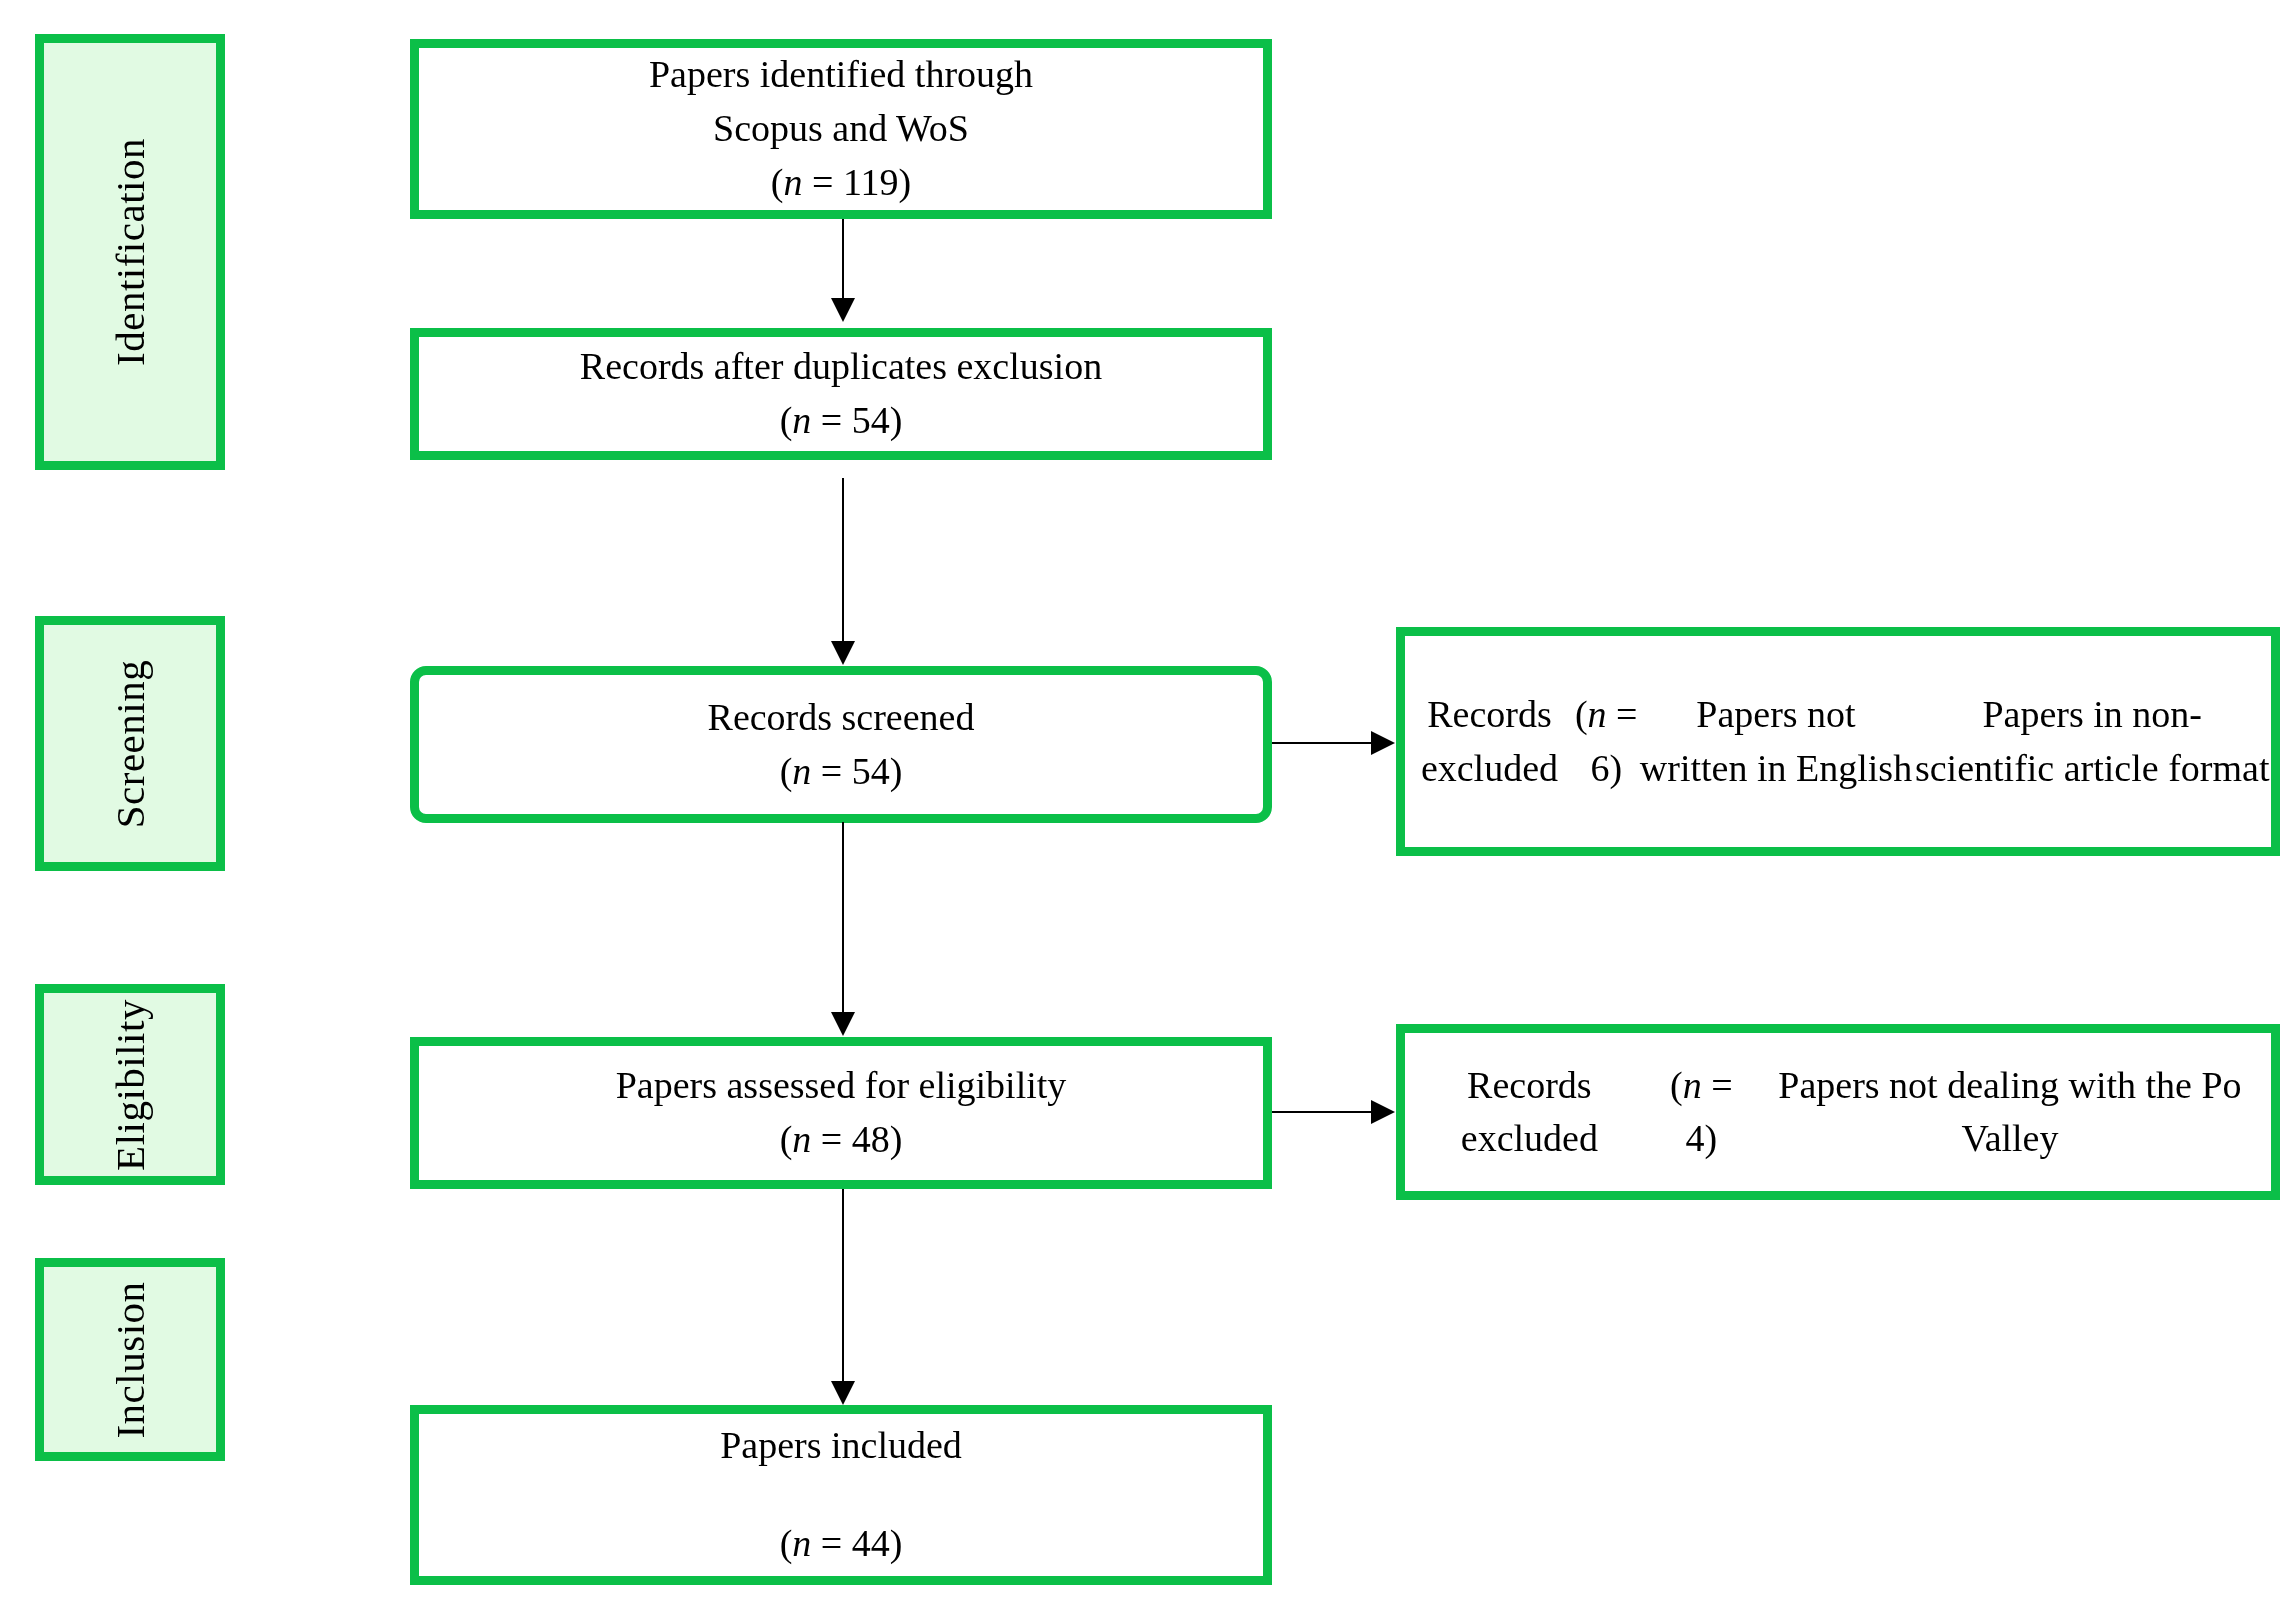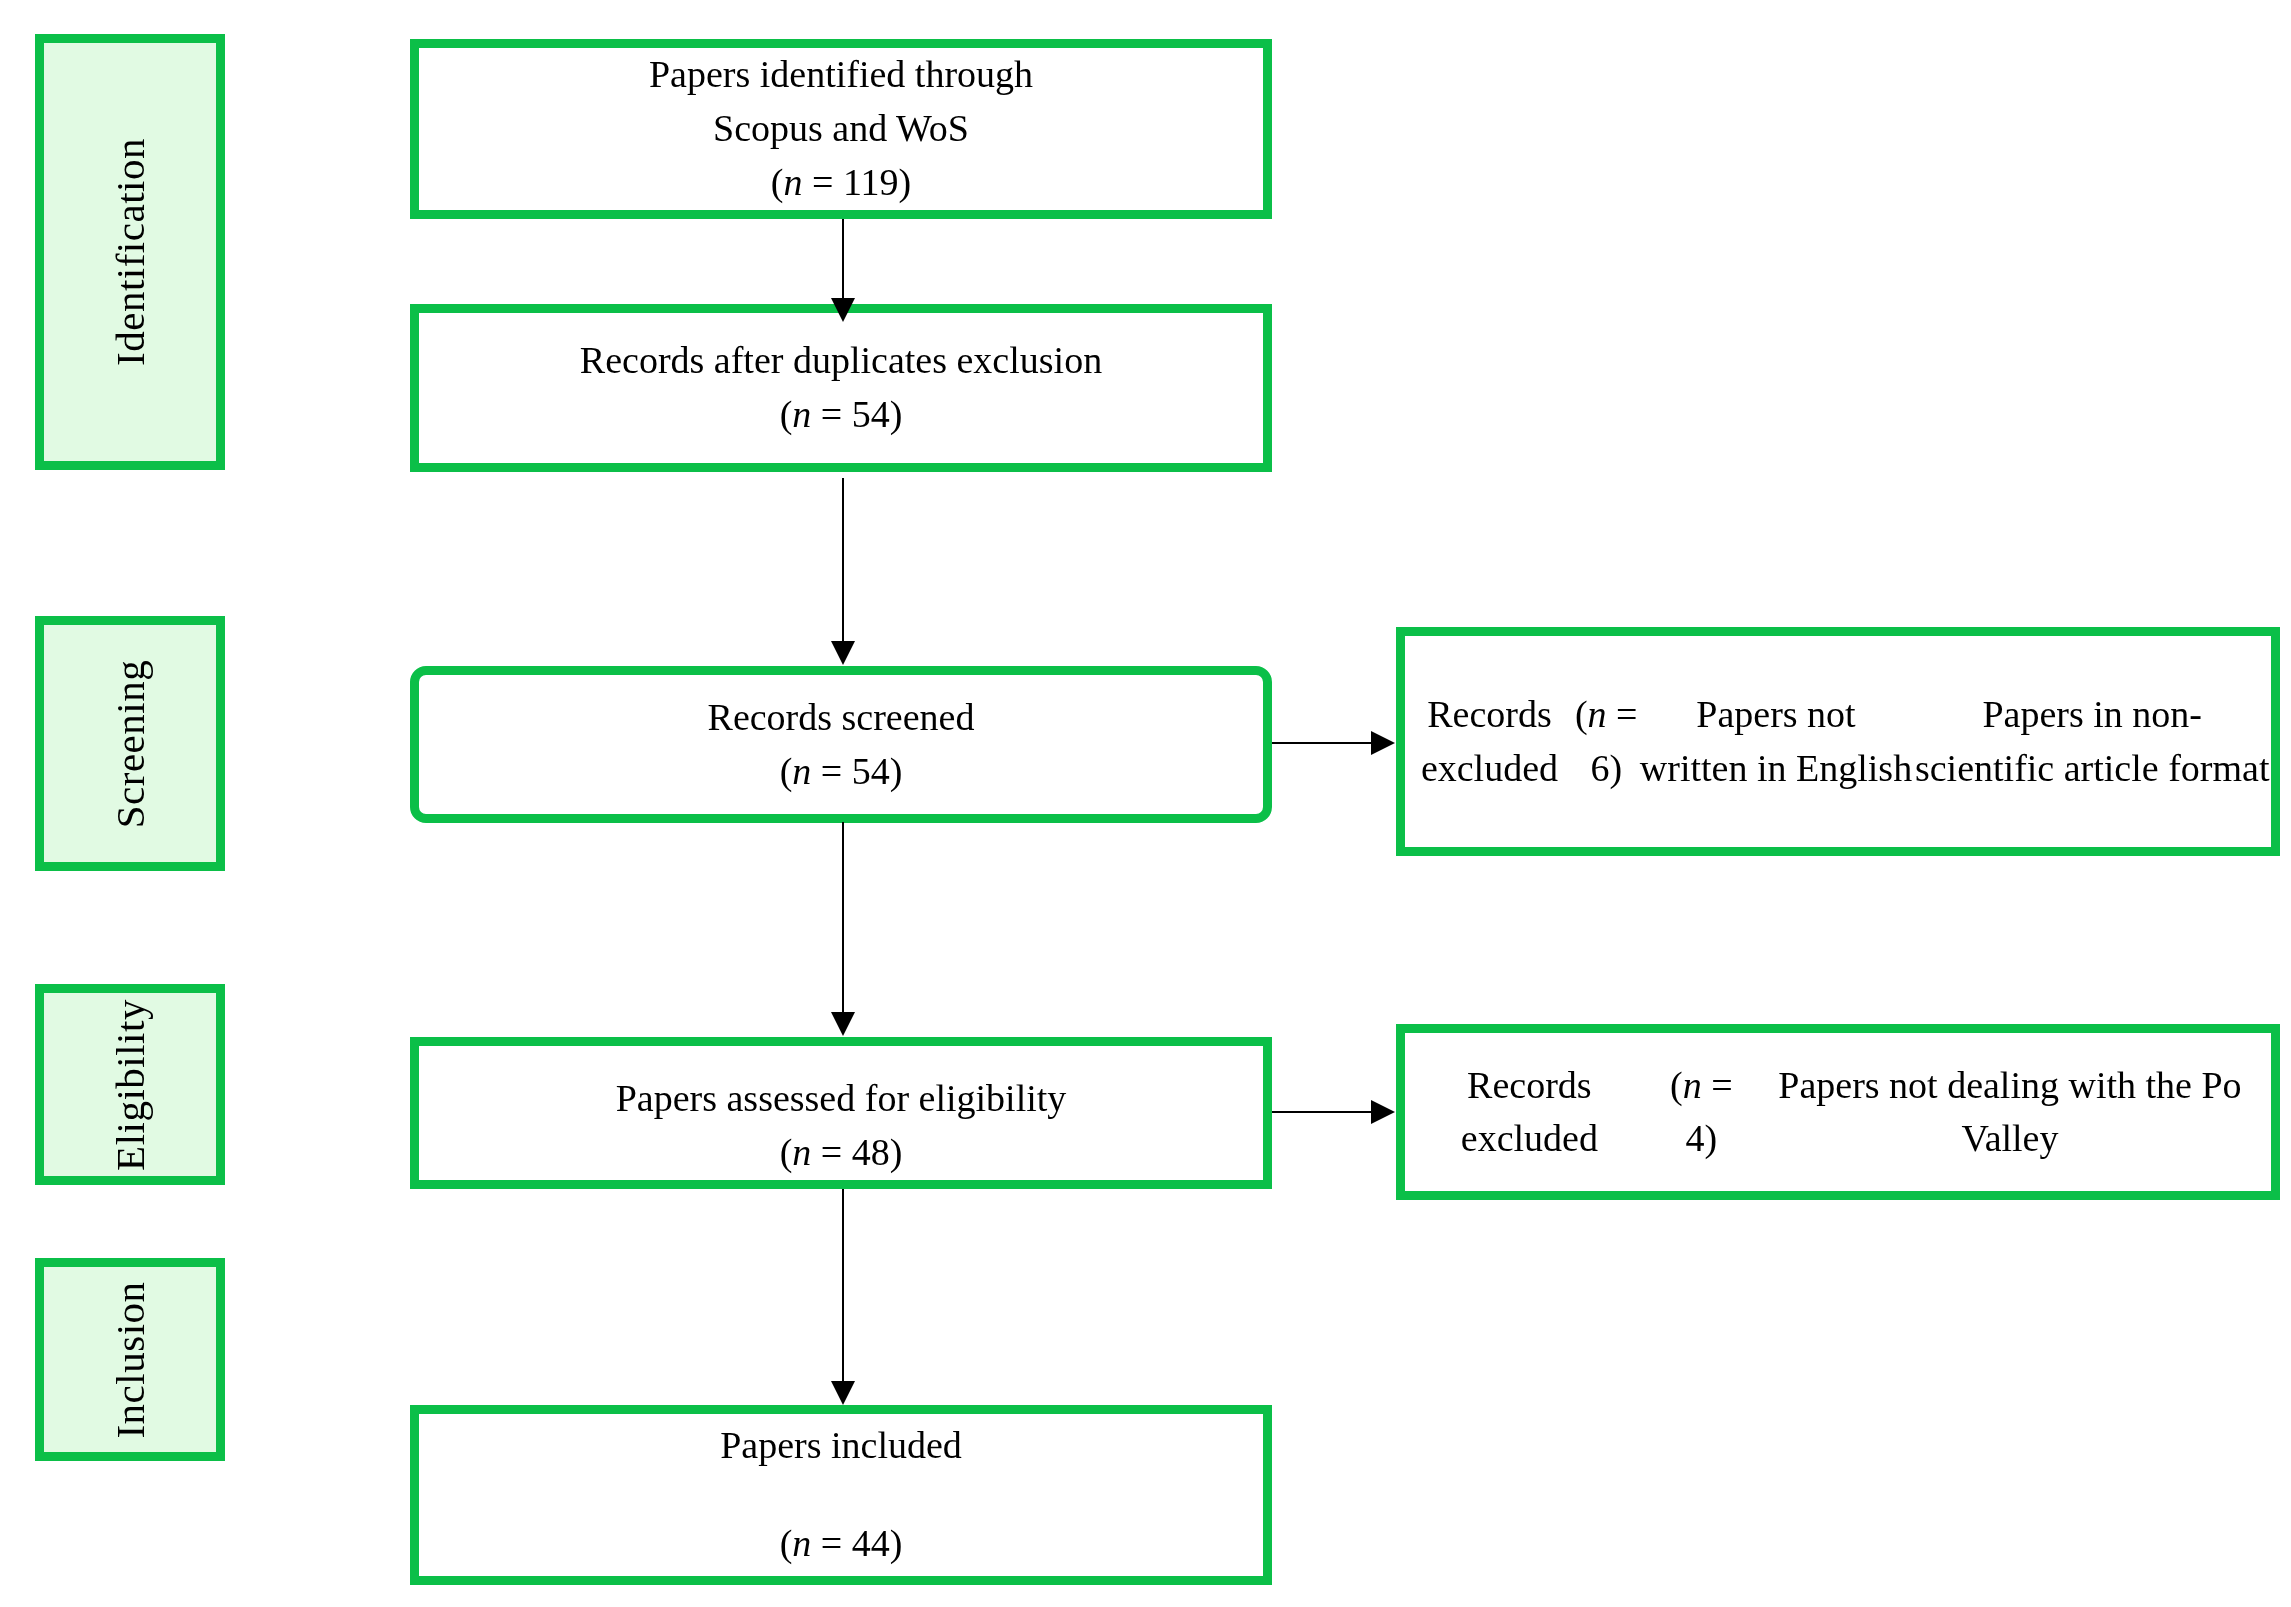--- a/index.html
+++ b/index.html
@@ -50,23 +50,23 @@
     border:9.3px solid var(--green);
     display:flex;
     flex-direction:column;
     align-items:center;
     justify-content:center;
     text-align:center;
     font-size:38px;
     line-height:1.42;
   }
   #flow-1{top:39px;height:180px;}
-  #flow-2{top:304px;height:168px;text-align:right;}
+  #flow-2{top:328px;height:132px;text-align:right;}
   #flow-3{top:666px;height:157px;border-radius:16px;}
-  #flow-4{top:1037px;height:152px;justify-content:flex-end;}
+  #flow-4{top:1037px;height:152px;}
   #flow-5{top:1405px;height:180px;gap:44px;}
 
   
   .side-box{
     position:absolute;
     left:1396px;
     width:884px;
     background:#ffffff;
     border:9.3px solid var(--green);
     display:flex;

